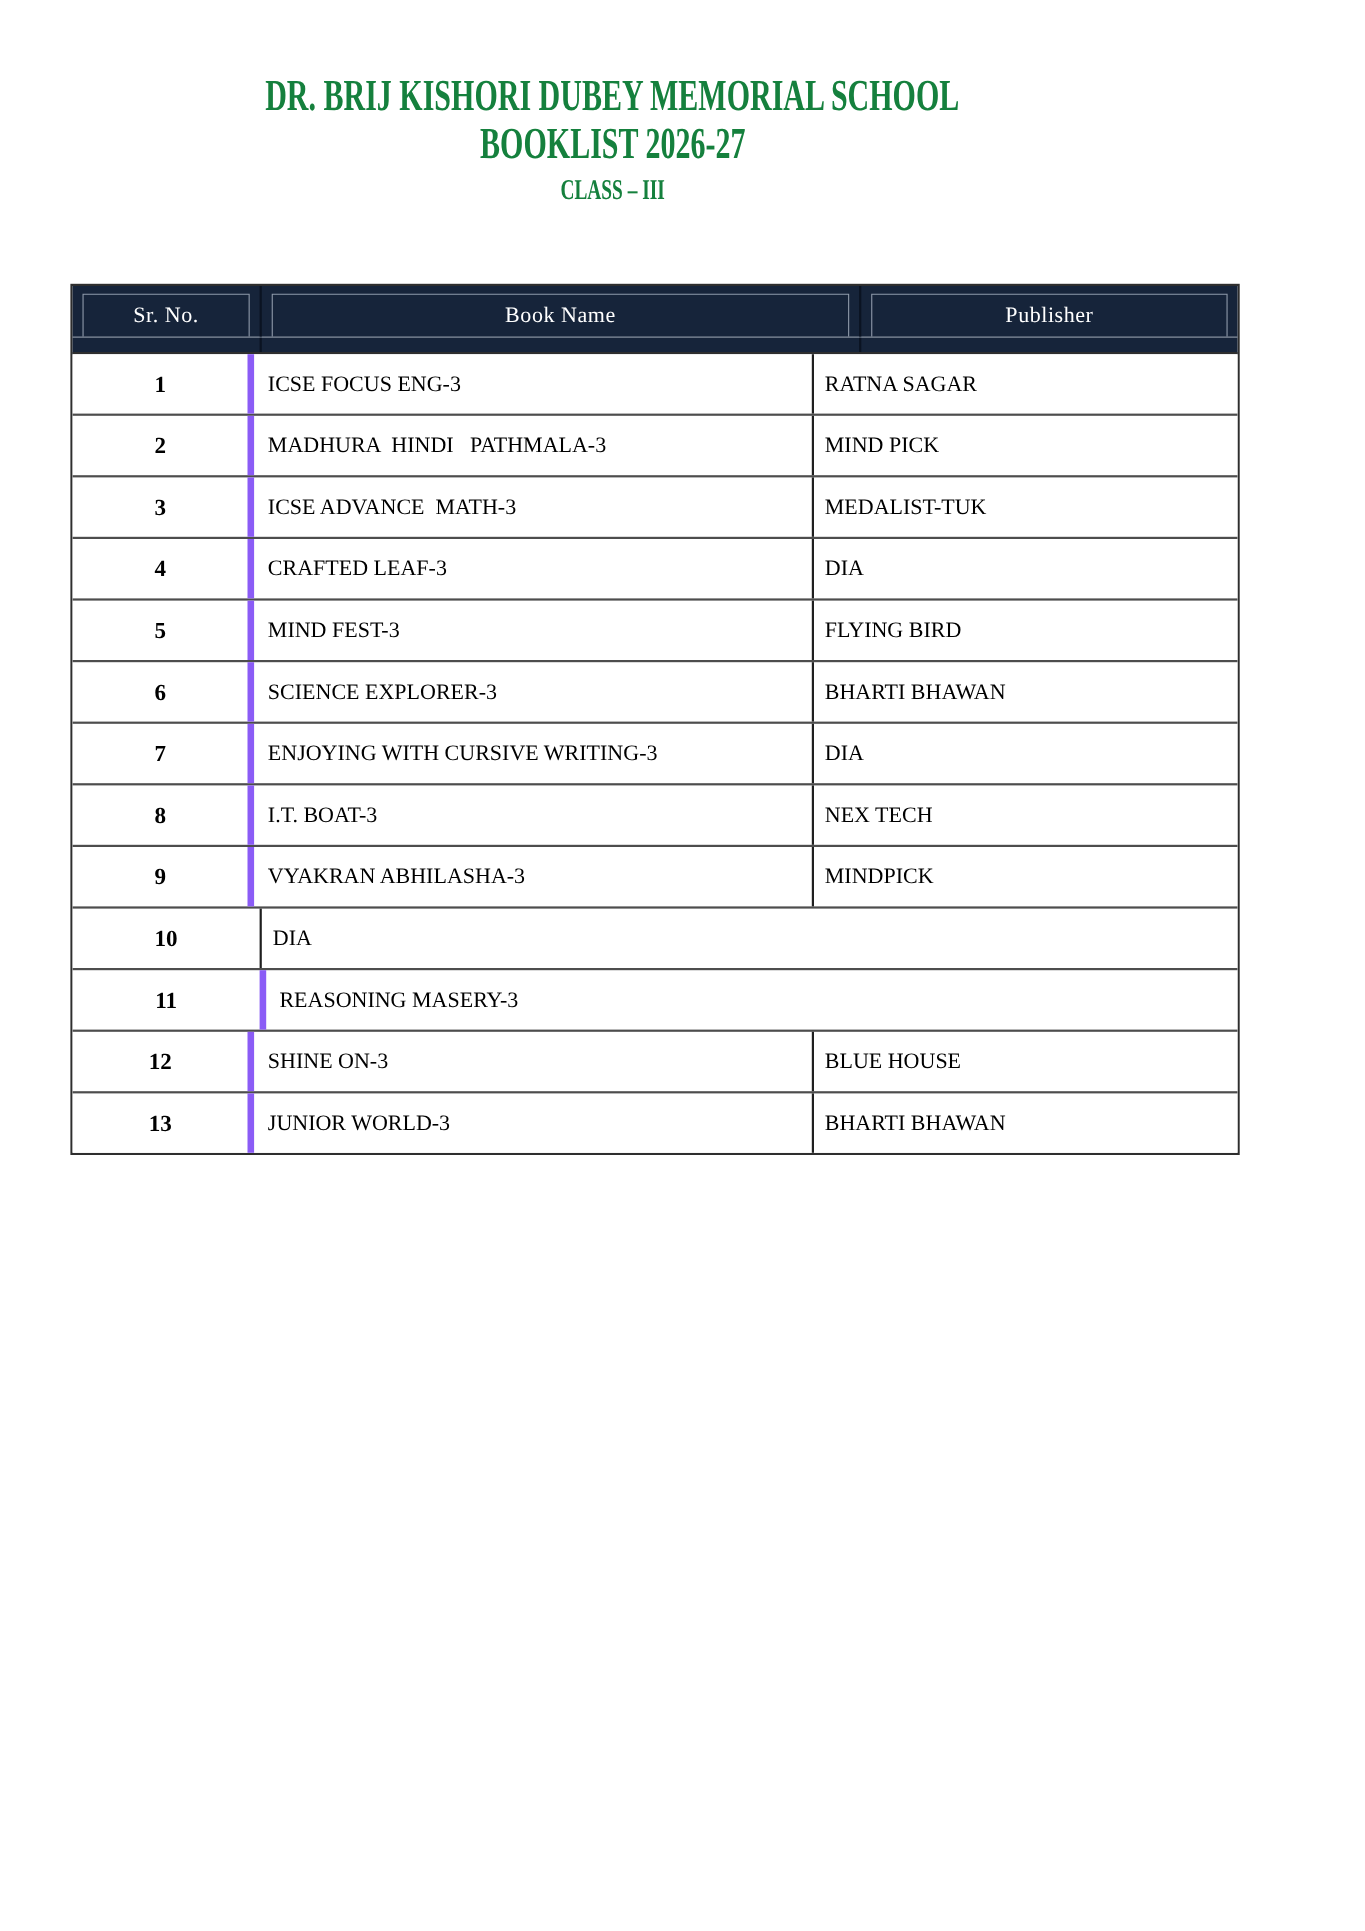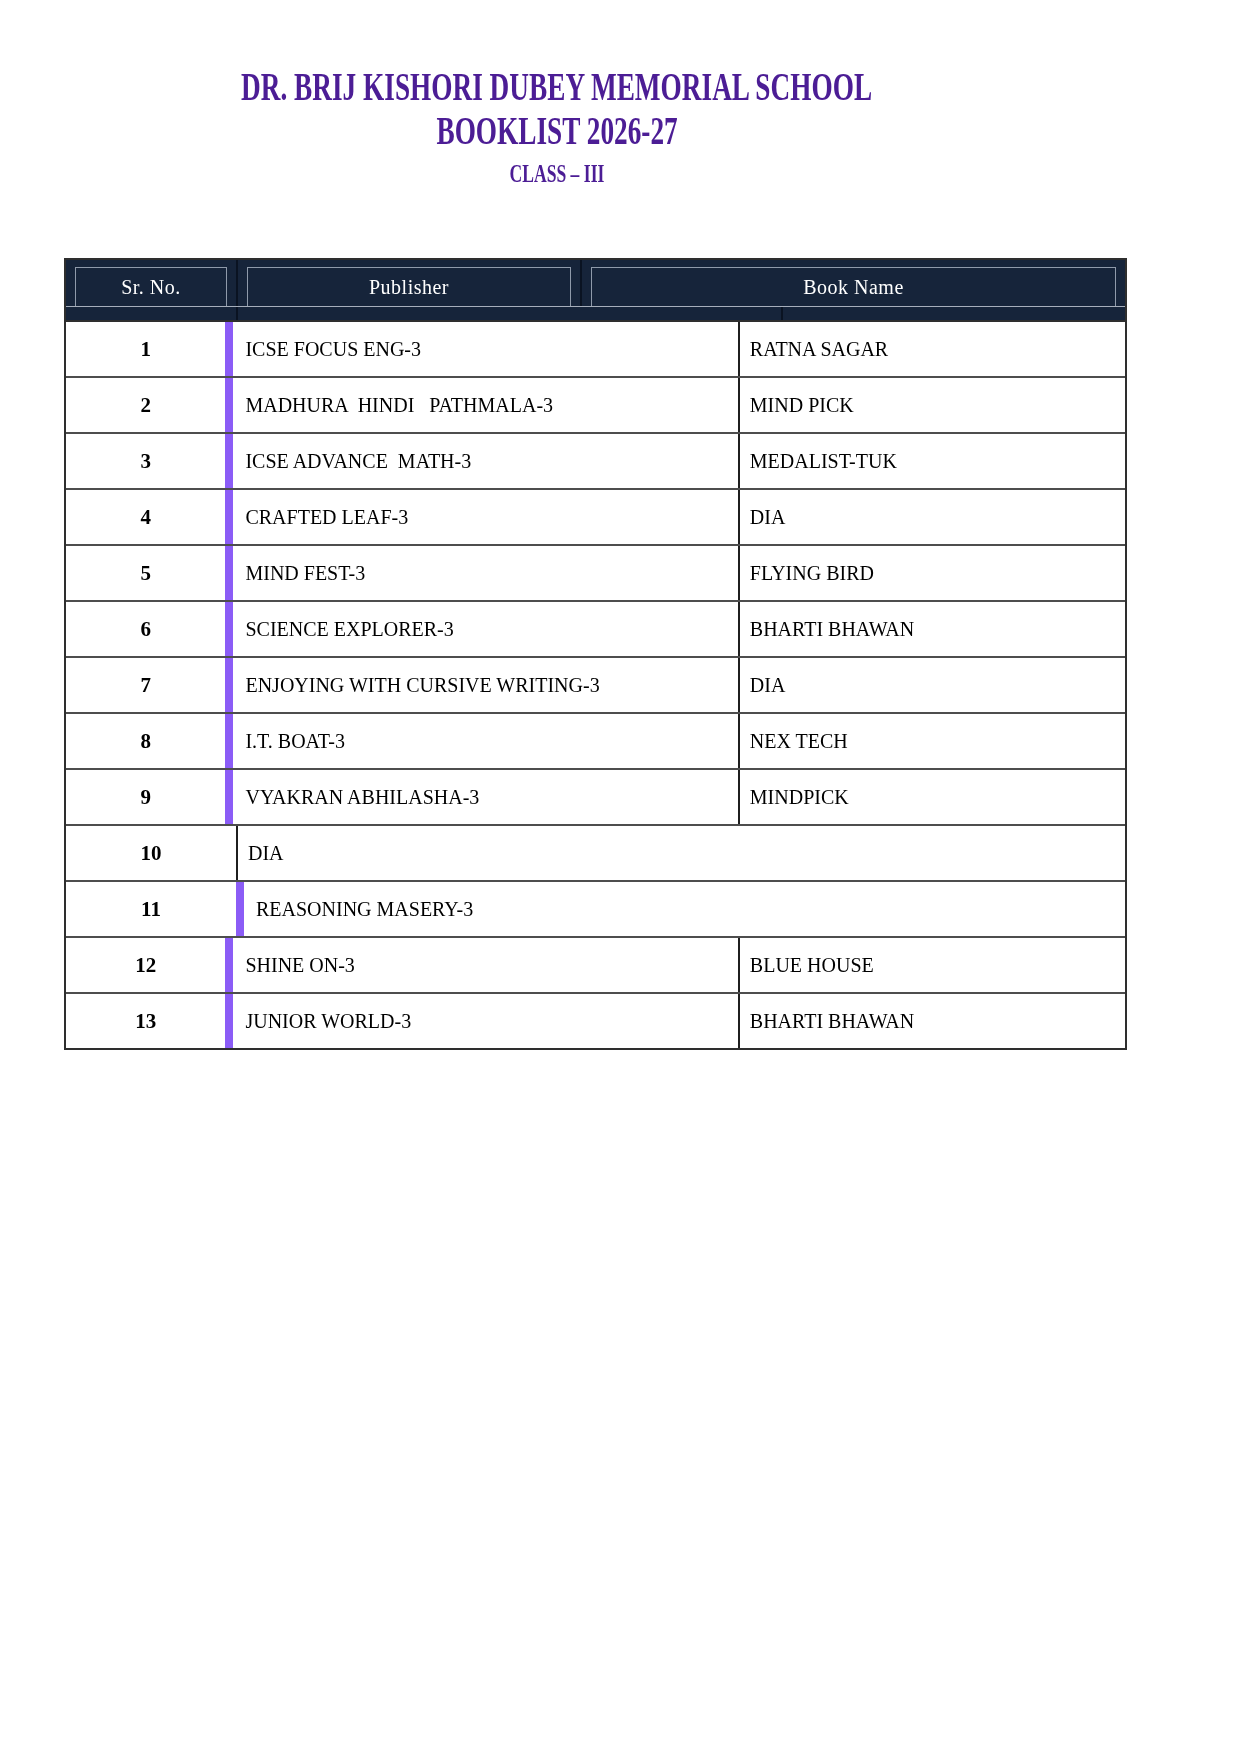--- a/index.html
+++ b/index.html
@@ -16,21 +16,21 @@
     overflow: hidden;
   }
 
   
   .heading-block {
     position: absolute;
     top: 64px;
     left: 0;
     width: 1114px;
     text-align: center;
-    color: #4c1d95;
+    color: #15803d;
   }
   .display {
     display: inline-block;
     font-weight: 700;
     transform: scale(0.88, 1.3);
     transform-origin: center;
     white-space: nowrap;
   }
   .h-school { font-size: 31px; line-height: 46px; margin: 0; }
   .h-booklist { font-size: 31px; line-height: 42px; margin: 0; }
@@ -98,21 +98,21 @@
     font-size: 20px;
   }
   .td-sr {
     width: 170px;
     justify-content: center;
     font-weight: 700;
     font-size: 21px;
   }
   .td-book {
     width: 545px;
-    border-left: 8px solid #8b5cf6;
+    border-left: 6px solid #8b5cf6;
     padding-left: 12px;
     white-space: pre;
   }
   .td-pub {
     width: 412px;
     border-left: 2px solid #1f1f1f;
     padding-left: 10px;
   }
 </style>
 </head>
@@ -131,25 +131,25 @@
       <span class="display">CLASS – III</span>
     </h3>
   </div>
 
   <div class="booklist-table">
 
     <div class="thead">
       <div class="th col-sr">
         <span class="th-inner">Sr. No.</span>
       </div>
+      <div class="th col-book">
+        <span class="th-inner">Book Name</span>
+      </div>
       <div class="th col-pub">
         <span class="th-inner">Publisher</span>
-      </div>
-      <div class="th col-book">
-        <span class="th-inner">Book Name</span>
       </div>
     </div>
 
     <div class="thead-strip">
       <div class="strip-cell col-sr"></div>
       <div class="strip-cell col-book"></div>
       <div class="strip-cell col-pub"></div>
     </div>
 
     <div class="tbody">

